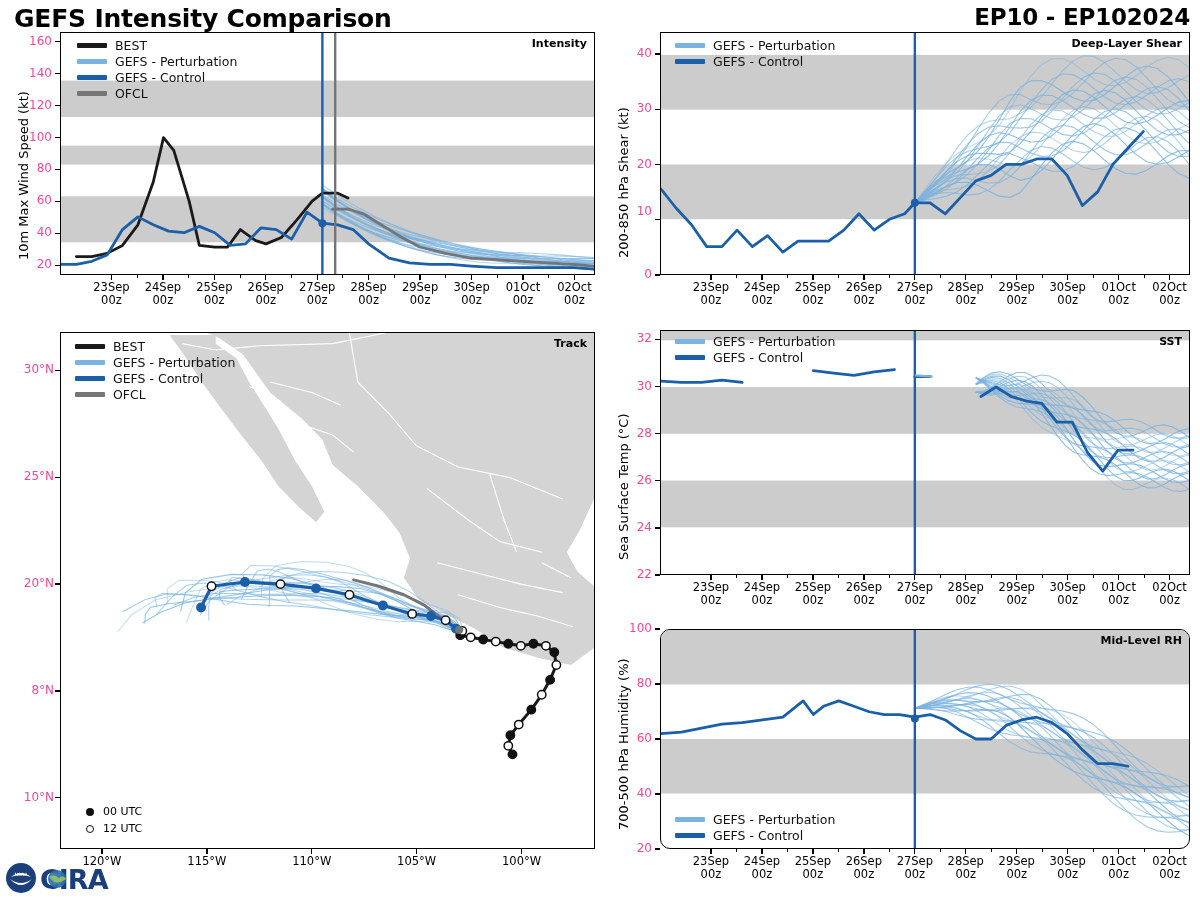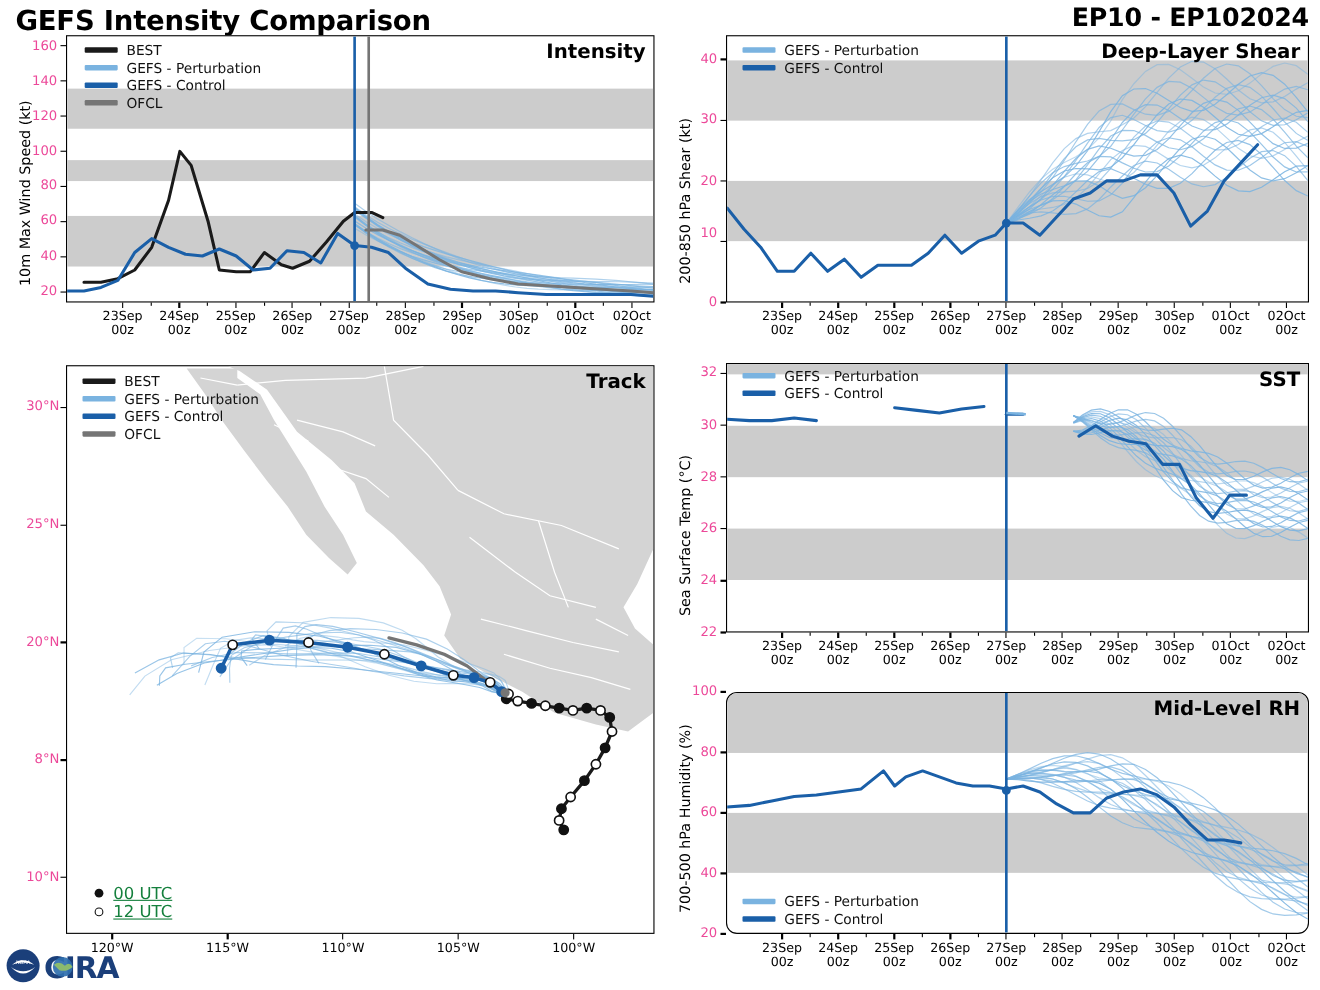--- a/index.html
+++ b/index.html
@@ -18,21 +18,21 @@
   #title-right{
     position:absolute;right:10px;top:4px;
     font-size:23px;font-weight:bold;color:#000;letter-spacing:-.2px;
   }
 
   
   .panel{position:absolute;box-sizing:border-box;border:1.2px solid #000;background:#fff;overflow:hidden;}
   .plotsvg{position:absolute;left:0;top:0;width:100%;height:100%;}
   .panel-title{
     position:absolute;right:7px;top:4px;
-    font-size:18px;font-weight:bold;color:#000;z-index:6;
+    font-size:11px;font-weight:bold;color:#000;z-index:6;
   }
 
   
   .ylabel{
     position:absolute;
     transform-origin:0 0;transform:rotate(-90deg);
     font-size:13px;color:#000;white-space:nowrap;
   }
   .xtick{
     position:absolute;text-align:center;font-size:11.5px;color:#000;
@@ -41,21 +41,21 @@
   .ytick{
     position:absolute;text-align:right;font-size:12px;color:#ec4899;white-space:nowrap;
   }
 
   
   .legend{position:absolute;z-index:7;font-size:12.5px;color:#111;}
   .legend .row{display:flex;align-items:center;height:15px;margin-bottom:1px;}
   .legend .swatch{width:30px;height:4px;margin-right:8px;border-radius:1px;flex:none;}
   .legend .lbl{white-space:nowrap;font-size:12.5px;}
 
-  .mk-legend{position:absolute;z-index:7;font-size:15px;color:#15803d;text-decoration:underline;}
+  .mk-legend{position:absolute;z-index:7;font-size:11px;color:#000000;}
   .mk-legend .row{display:flex;align-items:center;height:17px;}
   .mk-legend .dotwrap{width:26px;display:flex;justify-content:center;}
   .dot-filled{width:8px;height:8px;border-radius:50%;background:#111;}
   .dot-open{width:8px;height:8px;border-radius:50%;background:#fff;border:1.4px solid #111;box-sizing:border-box;}
 
   
   #logos{position:absolute;left:4px;top:857px;width:140px;height:42px;}
 </style>
 </head>
 <body>

